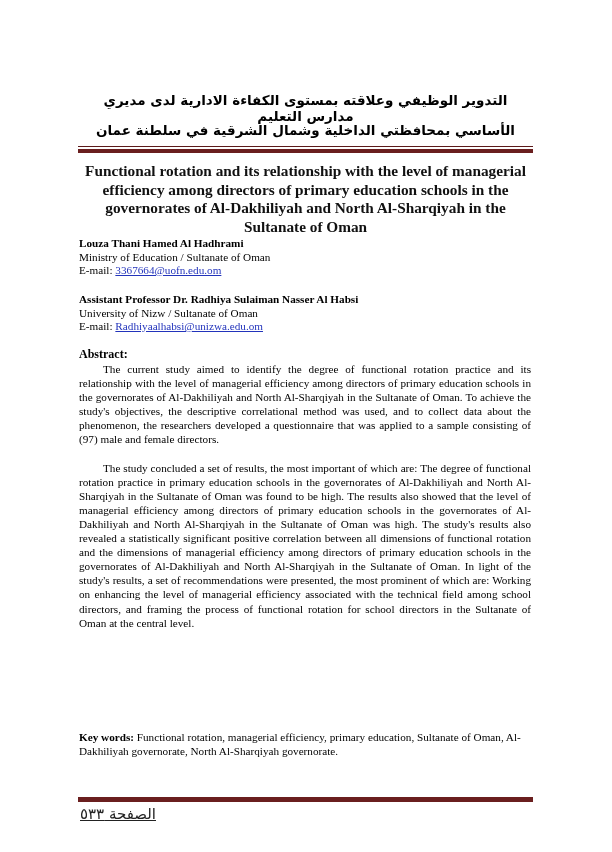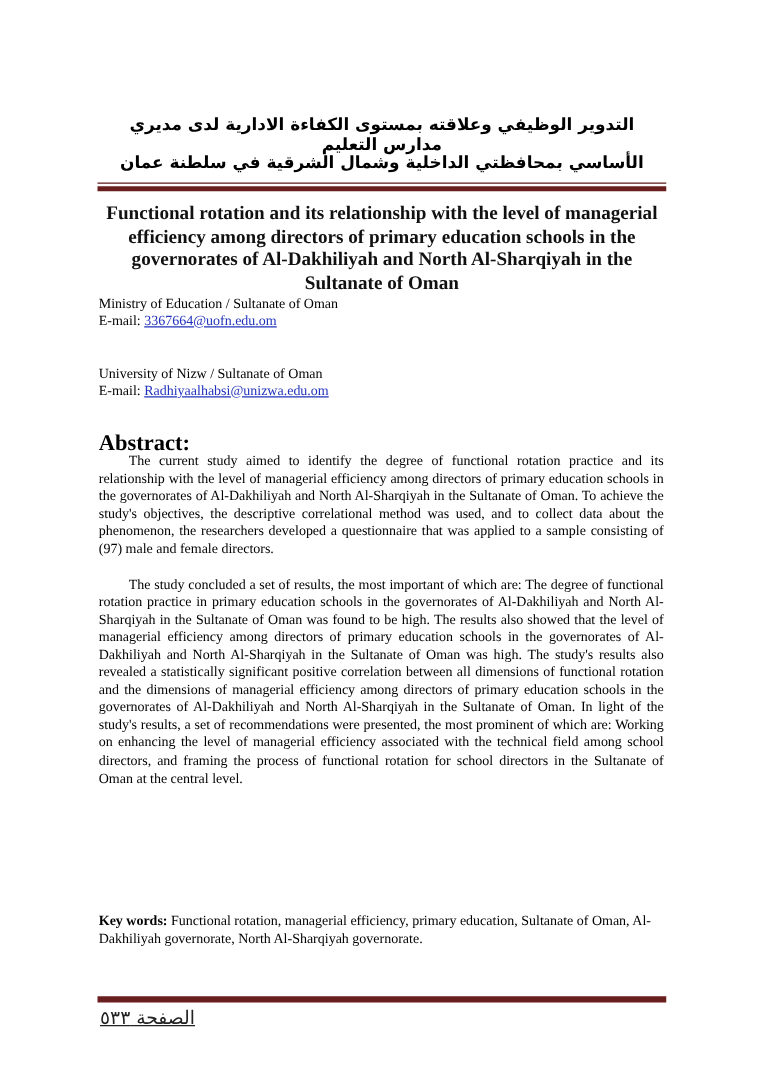--- a/index.html
+++ b/index.html
@@ -82,21 +82,21 @@
       position: absolute;
       left: 79px;
       width: 452px;
       top: 348px;
       font-size: 11.2px;
       line-height: 14.1px;
       text-align: justify;
     }
     .abstract-heading {
       font-weight: bold;
-      font-size: 18px;
+      font-size: 12px;
       line-height: 13px;
       margin: 0 0 1px 0;
     }
     .abstract p {
       margin: 0;
       text-indent: 24px;
     }
     .abstract p.p2 {
       margin-top: 14px;
     }
@@ -150,27 +150,29 @@
 
   <div class="ar-title l1">التدوير الوظيفي وعلاقته بمستوى الكفاءة الادارية لدى مديري مدارس التعليم</div>
   <div class="ar-title l2">الأساسي بمحافظتي الداخلية وشمال الشرقية في سلطنة عمان</div>
 
   <div class="rule-thin"></div>
   <div class="rule-thick"></div>
 
   <div class="en-title">Functional rotation and its relationship with the level of managerial efficiency among directors of primary education schools in the governorates of Al-Dakhiliyah and North Al-Sharqiyah in the Sultanate of Oman</div>
 
   <div class="author-block a1">
+    <div class="author-name">Louza Thani Hamed Al Hadhrami</div>
     <div>Ministry of Education / Sultanate of Oman</div>
     <div>
       <span>E-mail: </span><a class="email-link">3367664@uofn.edu.om</a>
     </div>
   </div>
 
   <div class="author-block a2">
+    <div class="author-name">Assistant Professor Dr. Radhiya Sulaiman Nasser Al Habsi</div>
     <div>University of  Nizw / Sultanate of Oman</div>
     <div>
       <span>E-mail: </span><a class="email-link">Radhiyaalhabsi@unizwa.edu.om</a>
     </div>
   </div>
 
   <div class="abstract">
     <div class="abstract-heading">Abstract:</div>
     <p class="p1">The current study aimed to identify the degree of functional rotation practice and its relationship with the level of managerial efficiency among directors of primary education schools in the governorates of Al-Dakhiliyah and North Al-Sharqiyah in the Sultanate of Oman. To achieve the study's objectives, the descriptive correlational method was used, and to collect data about the phenomenon, the researchers developed a questionnaire that was applied to a sample consisting of (97) male and female directors.</p>
     <p class="p2">The study concluded a set of results, the most important of which are: The degree of functional rotation practice in primary education schools in the governorates of Al-Dakhiliyah and North Al-Sharqiyah in the Sultanate of Oman was found to be high. The results also showed that the level of managerial efficiency among directors of primary education schools in the governorates of Al-Dakhiliyah and North Al-Sharqiyah in the Sultanate of Oman was high. The study's results also revealed a statistically significant positive correlation between all dimensions of functional rotation and the dimensions of managerial efficiency among directors of primary education schools in the governorates of Al-Dakhiliyah and North Al-Sharqiyah in the Sultanate of Oman. In light of the study's results, a set of recommendations were presented, the most prominent of which are: Working on enhancing the level of managerial efficiency associated with the technical field among school directors, and framing the process of functional rotation for school directors in the Sultanate of Oman at the central level.</p>

